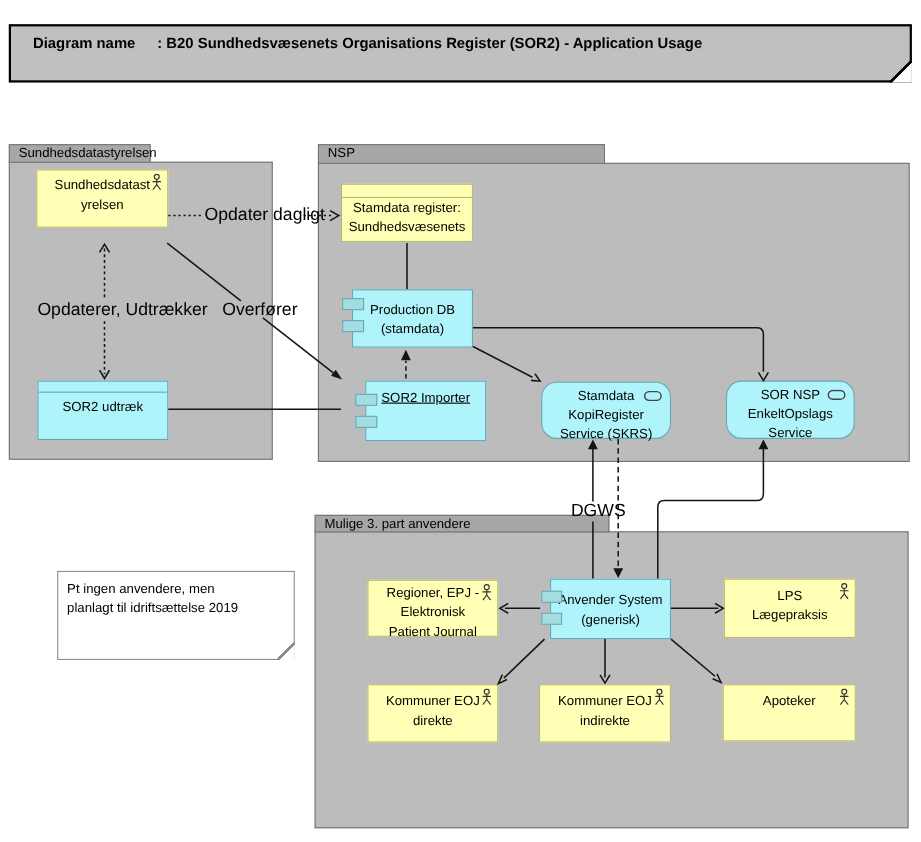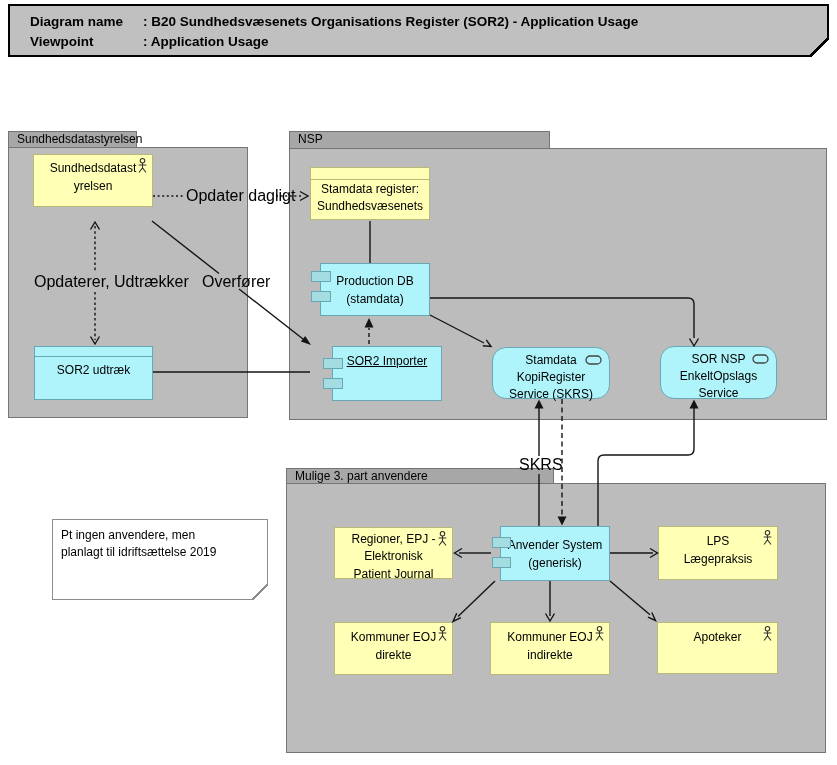--- a/index.html
+++ b/index.html
@@ -1,20 +1,20 @@
 <!DOCTYPE html>
 <html><head>
 <meta charset="utf-8">
 <style>
   html,body{margin:0;padding:0;background:#fff;}
   #canvas{position:relative;width:837px;height:765px;background:#fff;
           font-family:"Liberation Sans",sans-serif;color:#000;overflow:hidden;}
 
   
-  .title-box{position:absolute;left:8px;top:4px;width:821px;height:53px;box-sizing:border-box;
+  .title-box{position:absolute;left:8px;top:22px;width:821px;height:53px;box-sizing:border-box;
              background:#c0c0c0;border:2px solid #000;padding:6px 0 0 20px;}
   .trow{font-size:13.5px;font-weight:bold;line-height:20px;white-space:nowrap;}
   .tlabel{display:inline-block;width:113px;}
   .cut-corner{position:absolute;right:-2px;bottom:-2px;width:20px;height:20px;
       background:linear-gradient(to bottom right,rgba(0,0,0,0) calc(50% - 1px),#000 calc(50% - 1px) calc(50% + 1.6px),#fff calc(50% + 1.6px));}
 
   
   .group-tab,.group-body{position:absolute;box-sizing:border-box;border:1px solid #757575;}
   .group-tab{background:#a7a7a7;font-size:12px;line-height:15px;padding-left:8px;z-index:1;}
   .group-body{background:#bcbcbc;z-index:0;}
@@ -48,21 +48,20 @@
   .wires{position:absolute;left:0;top:0;z-index:4;pointer-events:none;}
   .edge-label{position:absolute;font-size:16px;line-height:14px;text-align:left;z-index:6;white-space:nowrap;}
 </style>
 </head>
 <body>
 
 <div id="canvas">
 
   <div class="title-box">
     <div class="trow"><span class="tlabel">Diagram name</span><span class="tvalue">: B20 Sundhedsvæsenets Organisations Register (SOR2) - Application Usage</span></div>
-    <div class="trow"><span class="tlabel">Viewpoint</span><span class="tvalue">: Application Usage</span></div>
     <div class="cut-corner"></div>
   </div>
 
   <div class="group-body" style="left:8px;top:147px;width:240px;height:271px;"></div>
   <div class="group-tab" style="left:8px;top:131px;width:129px;height:17px;">Sundhedsdatastyrelsen</div>
 
   <div class="group-body" style="left:289px;top:148px;width:538px;height:272px;"></div>
   <div class="group-tab" style="left:289px;top:131px;width:261px;height:18px;">NSP</div>
 
   <div class="group-body" style="left:286px;top:483px;width:540px;height:270px;"></div>
@@ -186,21 +185,21 @@
 
   <div class="note">
     <div class="lbl">Pt ingen anvendere, men
 planlagt til idriftsættelse 2019</div>
     <div class="note-fold"></div>
   </div>
 
   <div class="edge-label" style="left:186px;top:189px;width:88px;">Opdater dagligt</div>
   <div class="edge-label" style="left:34px;top:275px;width:120px;">Opdaterer, Udtrækker</div>
   <div class="edge-label" style="left:202px;top:275px;width:54px;">Overfører</div>
-  <div class="edge-label" style="left:519px;top:458px;width:38px;">SKRS</div>
+  <div class="edge-label" style="left:519px;top:458px;width:38px;">DGWS</div>
 
   <svg class="wires" width="837" height="765" viewBox="0 0 837 765">
     <g stroke="#141414" stroke-width="1.4" fill="none">
 
       <g>
         <path d="M153,196 H184 M276,196 H303" stroke-dasharray="2 2.6"></path>
         <path d="M300,191.5 L308,196 L300,200.5"></path>
       </g>
 
       <g>

